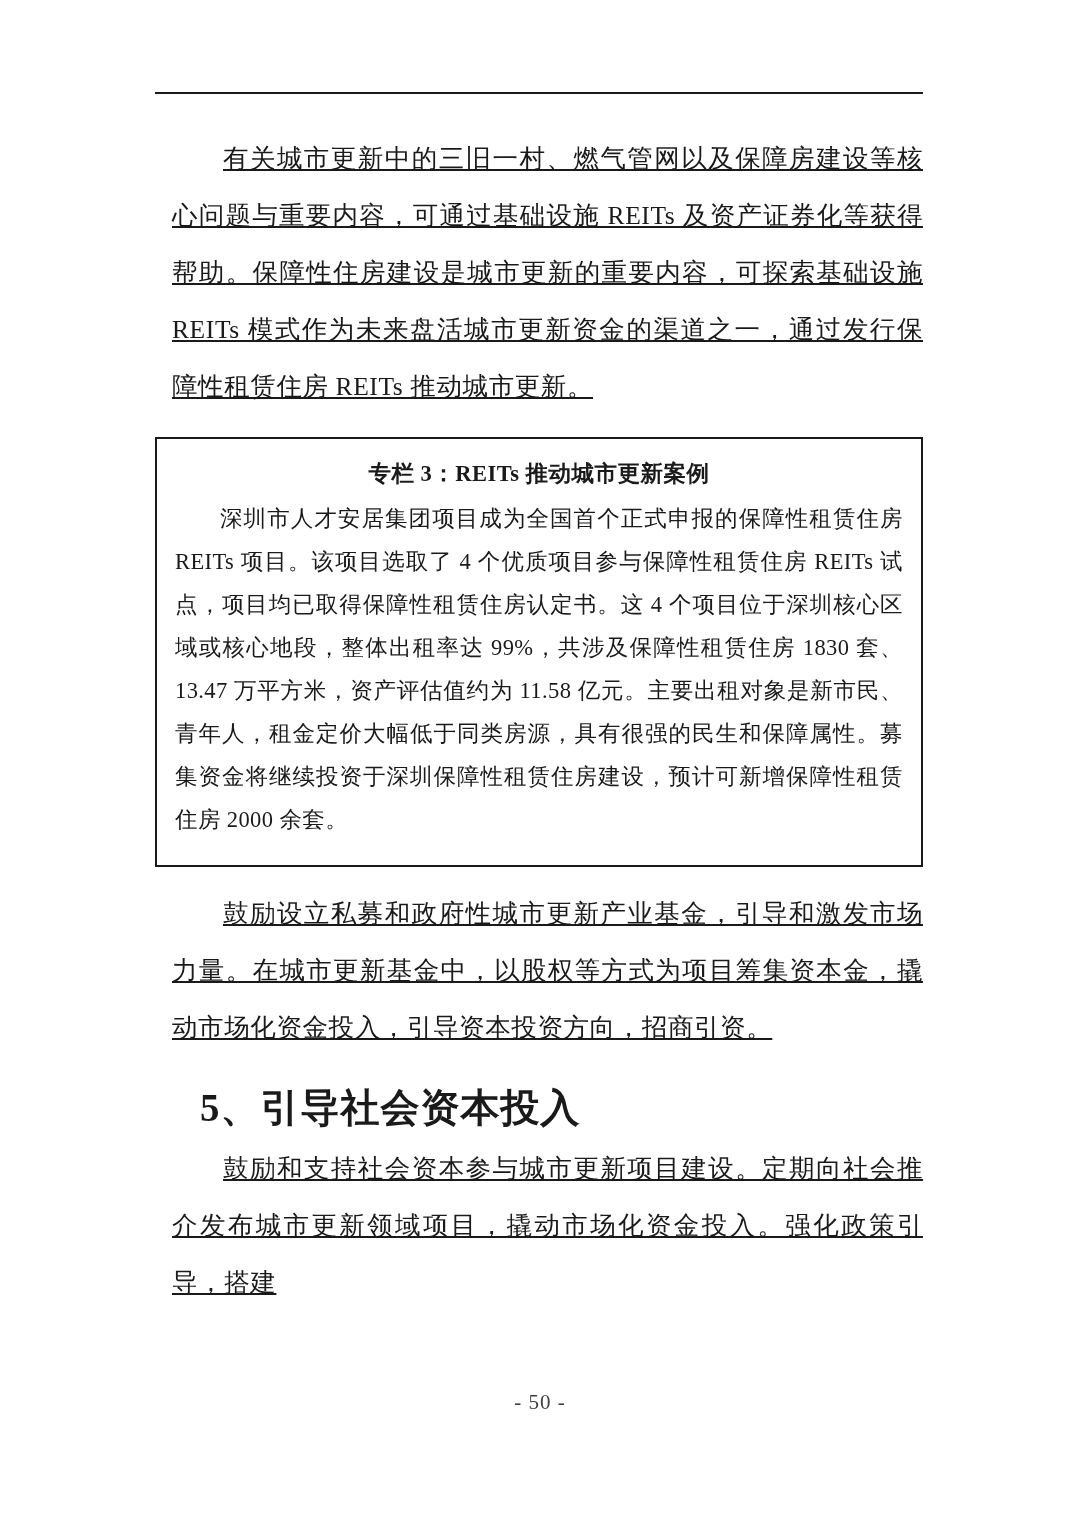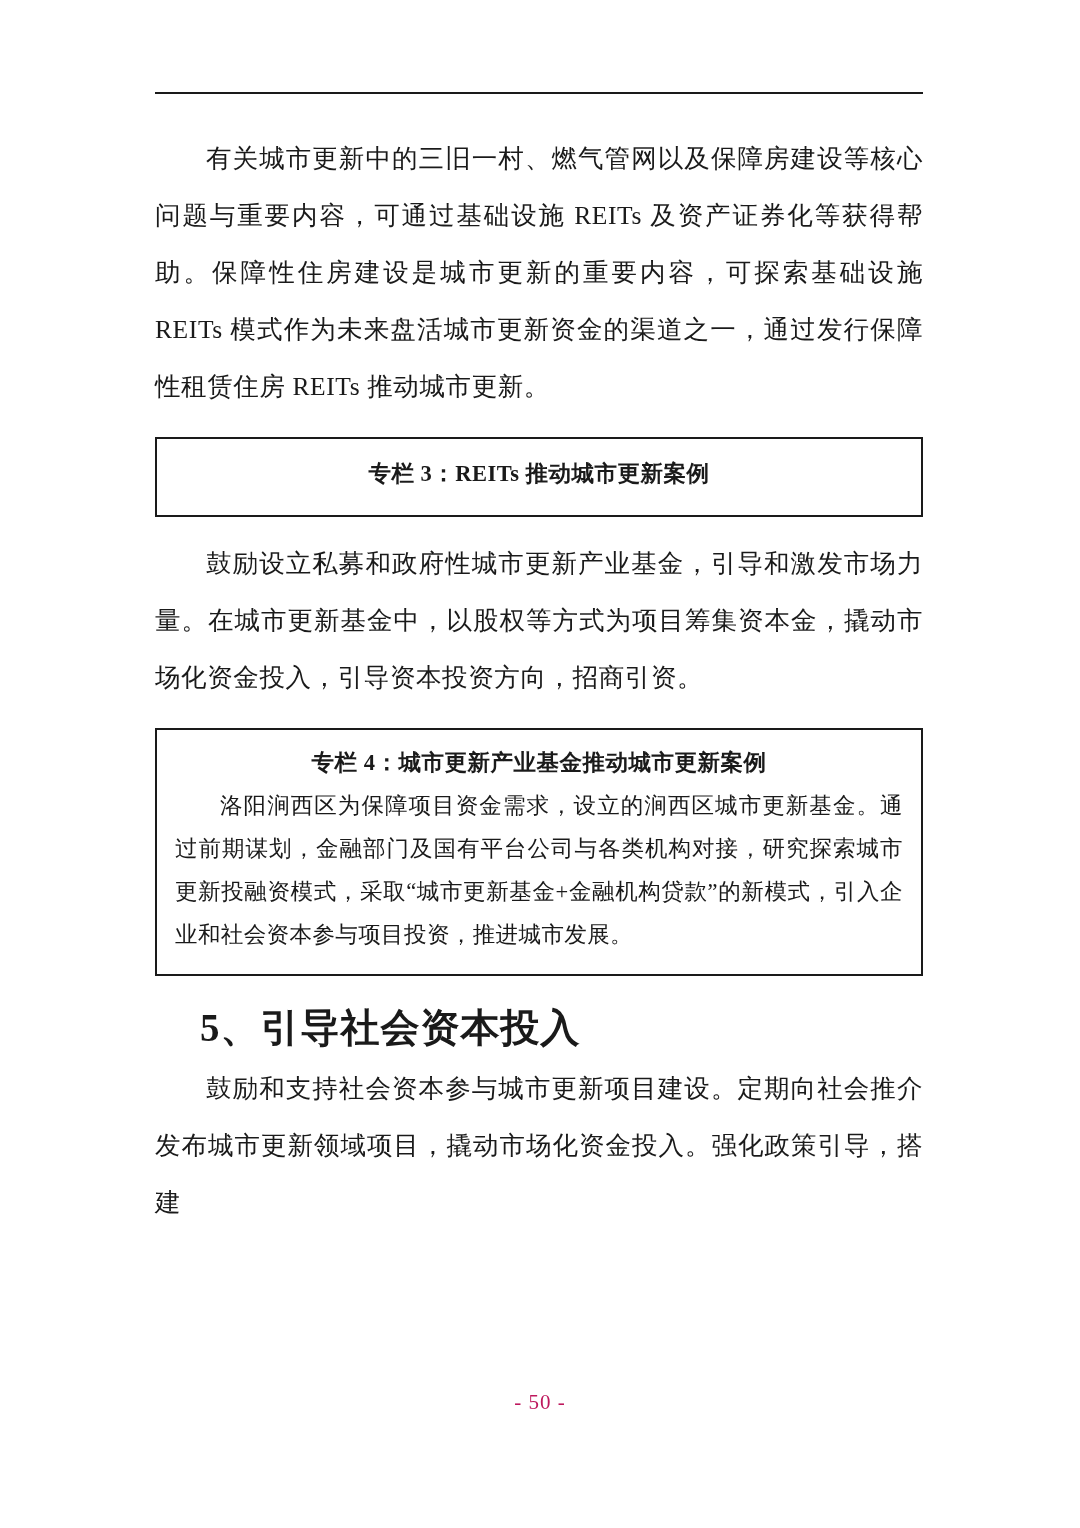--- a/index.html
+++ b/index.html
@@ -29,26 +29,27 @@
     border-top: 2px solid #1a1a1a;
     margin-bottom: 36px;
   }
   .para {
     font-size: 25.5px;
     line-height: 57px;
     letter-spacing: 0.6px;
     text-align: justify;
     text-justify: inter-ideograph;
     text-indent: 51px;
-    margin: 0 0 4px 0;
+    margin: 0 0 4px 17px;
+    text-decoration: underline;
   }
   .box {
     border: 2px solid #1a1a1a;
     box-sizing: border-box;
-    padding: 14px 18px 18px 18px;
+    padding: 14px 18px 24px 18px;
     margin: 22px 0 18px 0;
   }
   .box-title {
     font-size: 22.5px;
     line-height: 42px;
     text-align: center;
     font-weight: 600;
     letter-spacing: 0.5px;
     margin-bottom: 2px;
   }
@@ -76,45 +77,42 @@
     text-indent: 45px;
   }
   .page-number {
     position: absolute;
     left: 0;
     right: 0;
     top: 1390px;
     text-align: center;
     font-size: 21px;
     letter-spacing: 1px;
-    color: #be185d;
+    color: #404040;
     font-family: "Liberation Serif", "DejaVu Serif", serif;
   }
 </style>
 </head>
 <body>
 
 <div class="page">
 
   <div class="content">
 
     <div class="top-rule"></div>
 
     <p class="para">有关城市更新中的三旧一村、燃气管网以及保障房建设等核心问题与重要内容，可通过基础设施 REITs 及资产证券化等获得帮助。保障性住房建设是城市更新的重要内容，可探索基础设施 REITs 模式作为未来盘活城市更新资金的渠道之一，通过发行保障性租赁住房 REITs 推动城市更新。</p>
 
     <div class="box box3">
       <div class="box-title">专栏 3：REITs 推动城市更新案例</div>
+      <p class="box-body">深圳市人才安居集团项目成为全国首个正式申报的保障性租赁住房 REITs 项目。该项目选取了 4 个优质项目参与保障性租赁住房 REITs 试点，项目均已取得保障性租赁住房认定书。这 4 个项目位于深圳核心区域或核心地段，整体出租率达 99%，共涉及保障性租赁住房 1830 套、13.47 万平方米，资产评估值约为 11.58 亿元。主要出租对象是新市民、青年人，租金定价大幅低于同类房源，具有很强的民生和保障属性。募集资金将继续投资于深圳保障性租赁住房建设，预计可新增保障性租赁住房 2000 余套。</p>
     </div>
 
     <p class="para">鼓励设立私募和政府性城市更新产业基金，引导和激发市场力量。在城市更新基金中，以股权等方式为项目筹集资本金，撬动市场化资金投入，引导资本投资方向，招商引资。</p>
 
-    <div class="box box4">
-      <div class="box-title">专栏 4：城市更新产业基金推动城市更新案例</div>
-      <p class="box-body">洛阳涧西区为保障项目资金需求，设立的涧西区城市更新基金。通过前期谋划，金融部门及国有平台公司与各类机构对接，研究探索城市更新投融资模式，采取“城市更新基金+金融机构贷款”的新模式，引入企业和社会资本参与项目投资，推进城市发展。</p>
-    </div>
 
     <h2 class="section-heading">5、引导社会资本投入</h2>
 
     <p class="para">鼓励和支持社会资本参与城市更新项目建设。定期向社会推介发布城市更新领域项目，撬动市场化资金投入。强化政策引导，搭建</p>
 
   </div>
 
   <div class="page-number">- 50 -</div>
 
 </div>

